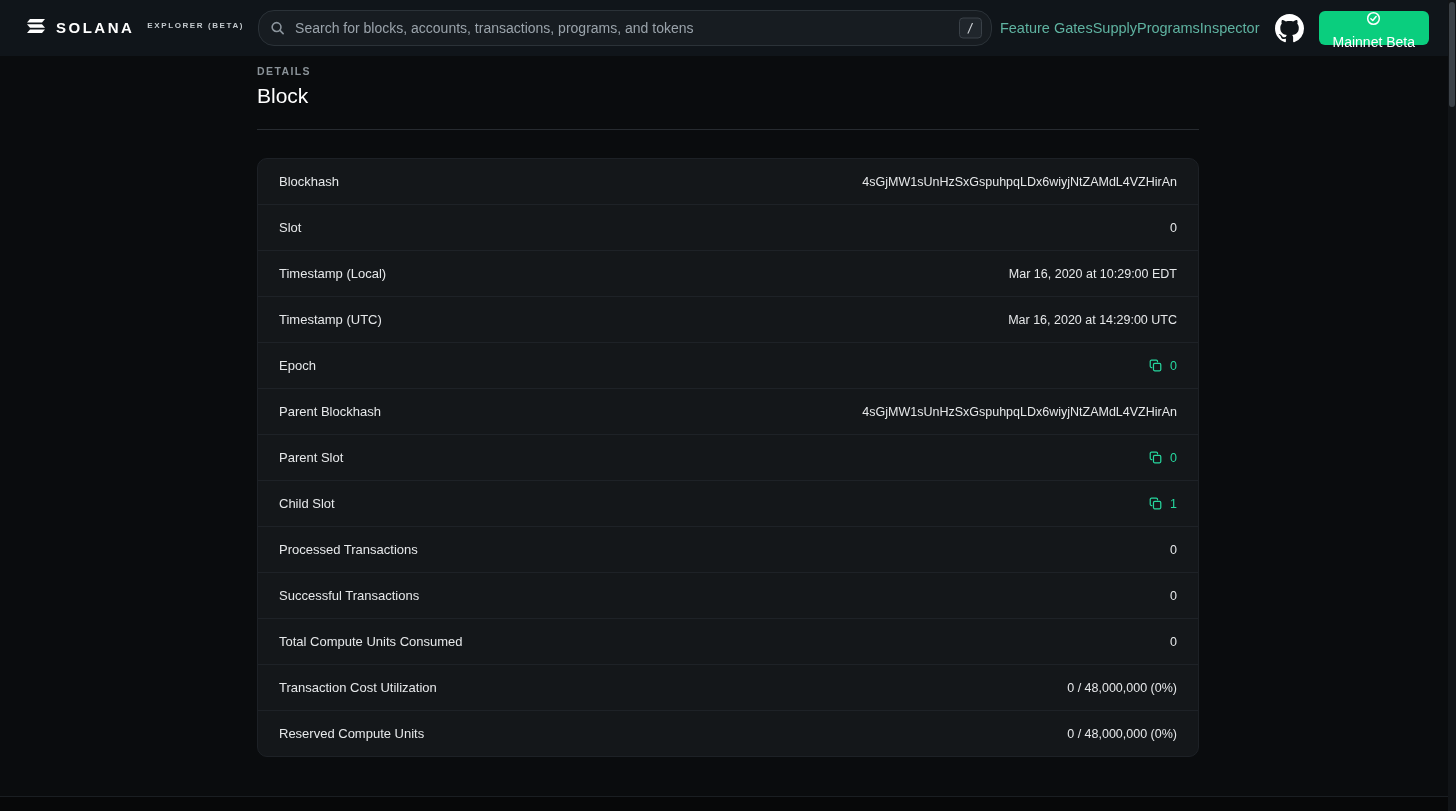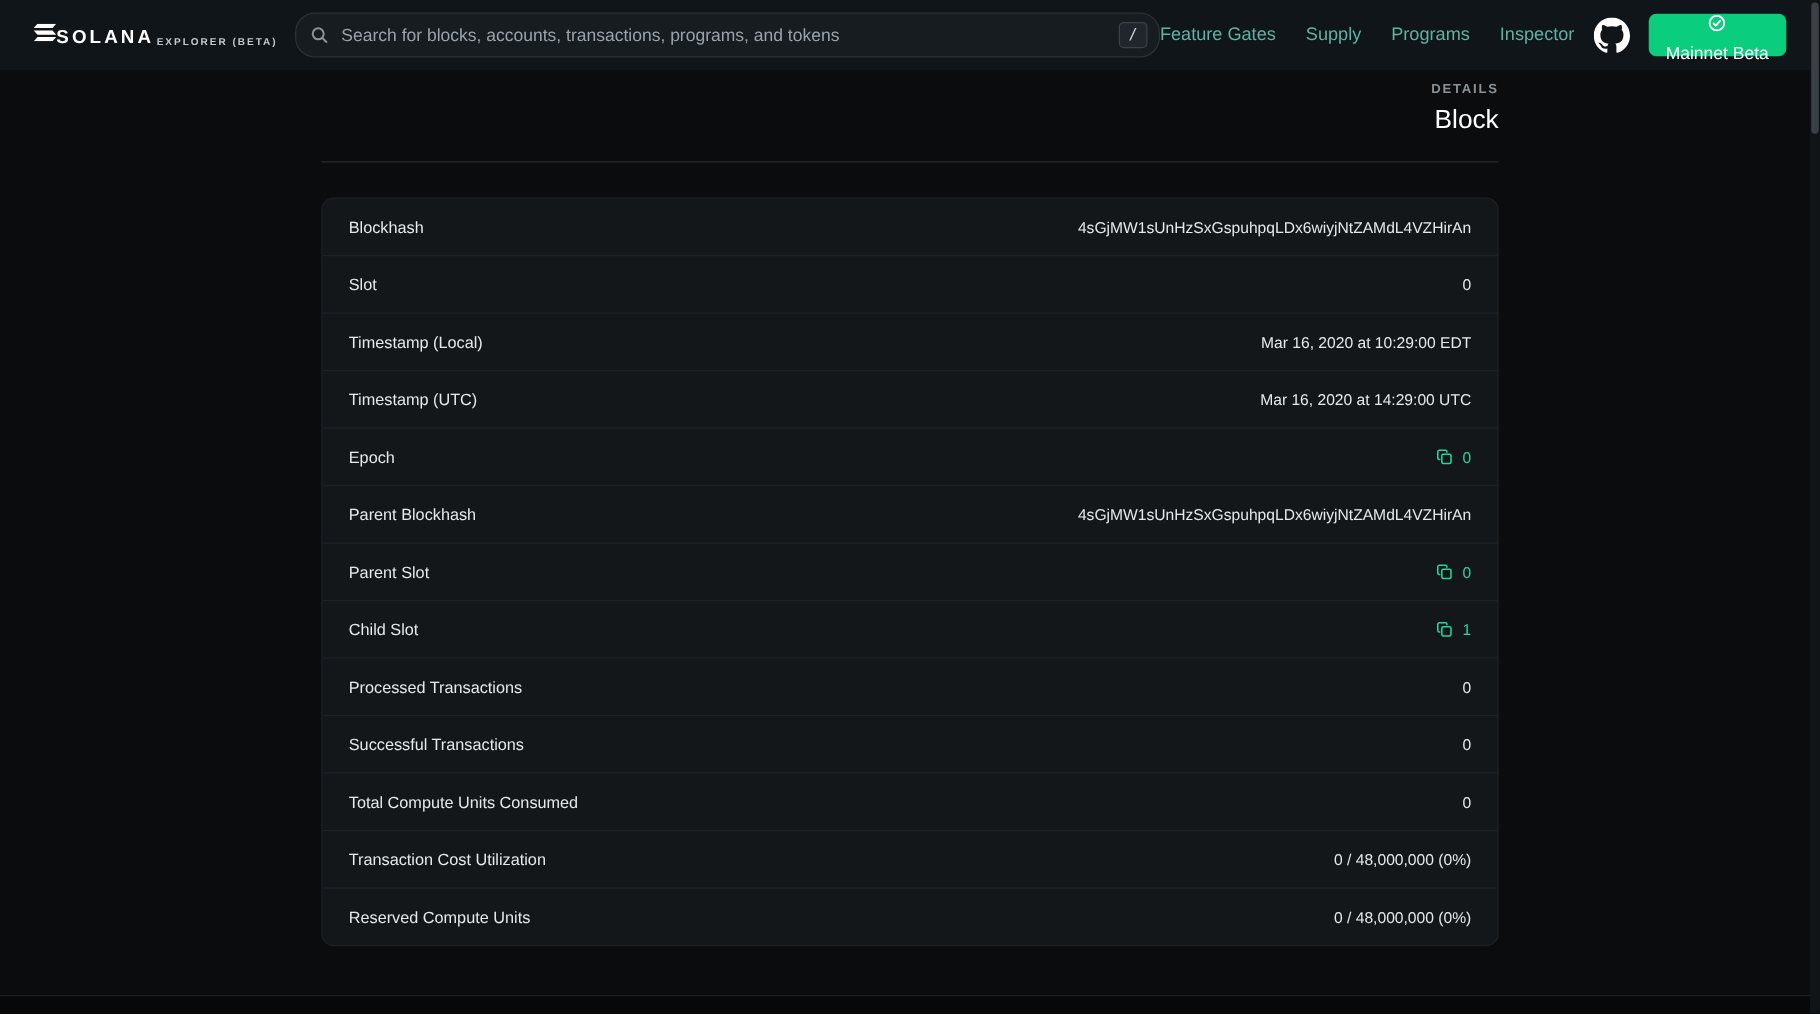--- a/index.html
+++ b/index.html
@@ -15,21 +15,21 @@
 
   
   .navbar {
     height: 56px;
     background: #10151a;
     display: flex;
     align-items: center;
     padding: 0 27px;
   }
   .logo {
-    display: flex; align-items: flex-end; gap: 0;
+    display: flex; align-items: flex-start; gap: 11px;
     text-decoration: none; color: #fff; flex: 0 0 auto;
   }
   .logo-mark { display: block; }
   .logo-word {
     font-size: 15px; font-weight: 700; letter-spacing: 2.5px; color: #fff;
   }
   .logo-tag {
     font-size: 8px; letter-spacing: 1.6px; color: #c3c9cd; font-weight: 600;
     margin-left: 2px; margin-top: 2px;
   }
@@ -53,21 +53,21 @@
     color: #8b949c; display: flex;
   }
   .search-shortcut {
     position: absolute; right: 10px; top: 50%; transform: translateY(-50%);
     border: 1px solid #3a4148; background: #20262c; color: #cfd3d7;
     font-size: 12px; line-height: 1; padding: 3px 7px 4px; border-radius: 4px;
     font-family: "DejaVu Sans Mono", monospace;
   }
   .nav-links {
     margin-left: auto;
-    display: flex; align-items: center; gap: 24px;
+    display: flex; align-items: center; 
   }
   .nav-link {
     color: var(--nav-link, #5fb3a1);
     font-size: 14.5px; text-decoration: none; white-space: nowrap;
   }
   .gh-link { margin-left: 15px; display: flex; align-items: center; }
   .cluster-btn {
     margin-left: 15px;
     display: flex; align-items: center; gap: 8px;
     background: var(--mainnet-button-bg, #0ace7e);
@@ -76,26 +76,25 @@
     height: 34px; padding: 0 14px;
     font-size: 14px; font-weight: 500;
     font-family: "Liberation Sans", sans-serif;
     cursor: pointer; white-space: nowrap; flex-direction: column;
   }
 
   
   .container { width: 942px; margin: 0 auto; padding-top: 9px; }
   .eyebrow {
     font-size: 10.5px; font-weight: 700; letter-spacing: 1.4px;
-    color: #8a9298; text-transform: uppercase; text-align: right;
+    color: #8a9298; text-transform: uppercase;
   }
   .page-title {
     font-size: 21px; font-weight: 500; color: #ffffff;
     margin: 7px 0 0 0;
-    text-align: right;
   }
   .title-divider {
     border: none; border-top: 1px solid #272b30;
     margin: 21px 0 0 0;
   }
 
   
   .card {
     margin-top: 28px;
     background: #14171a;

